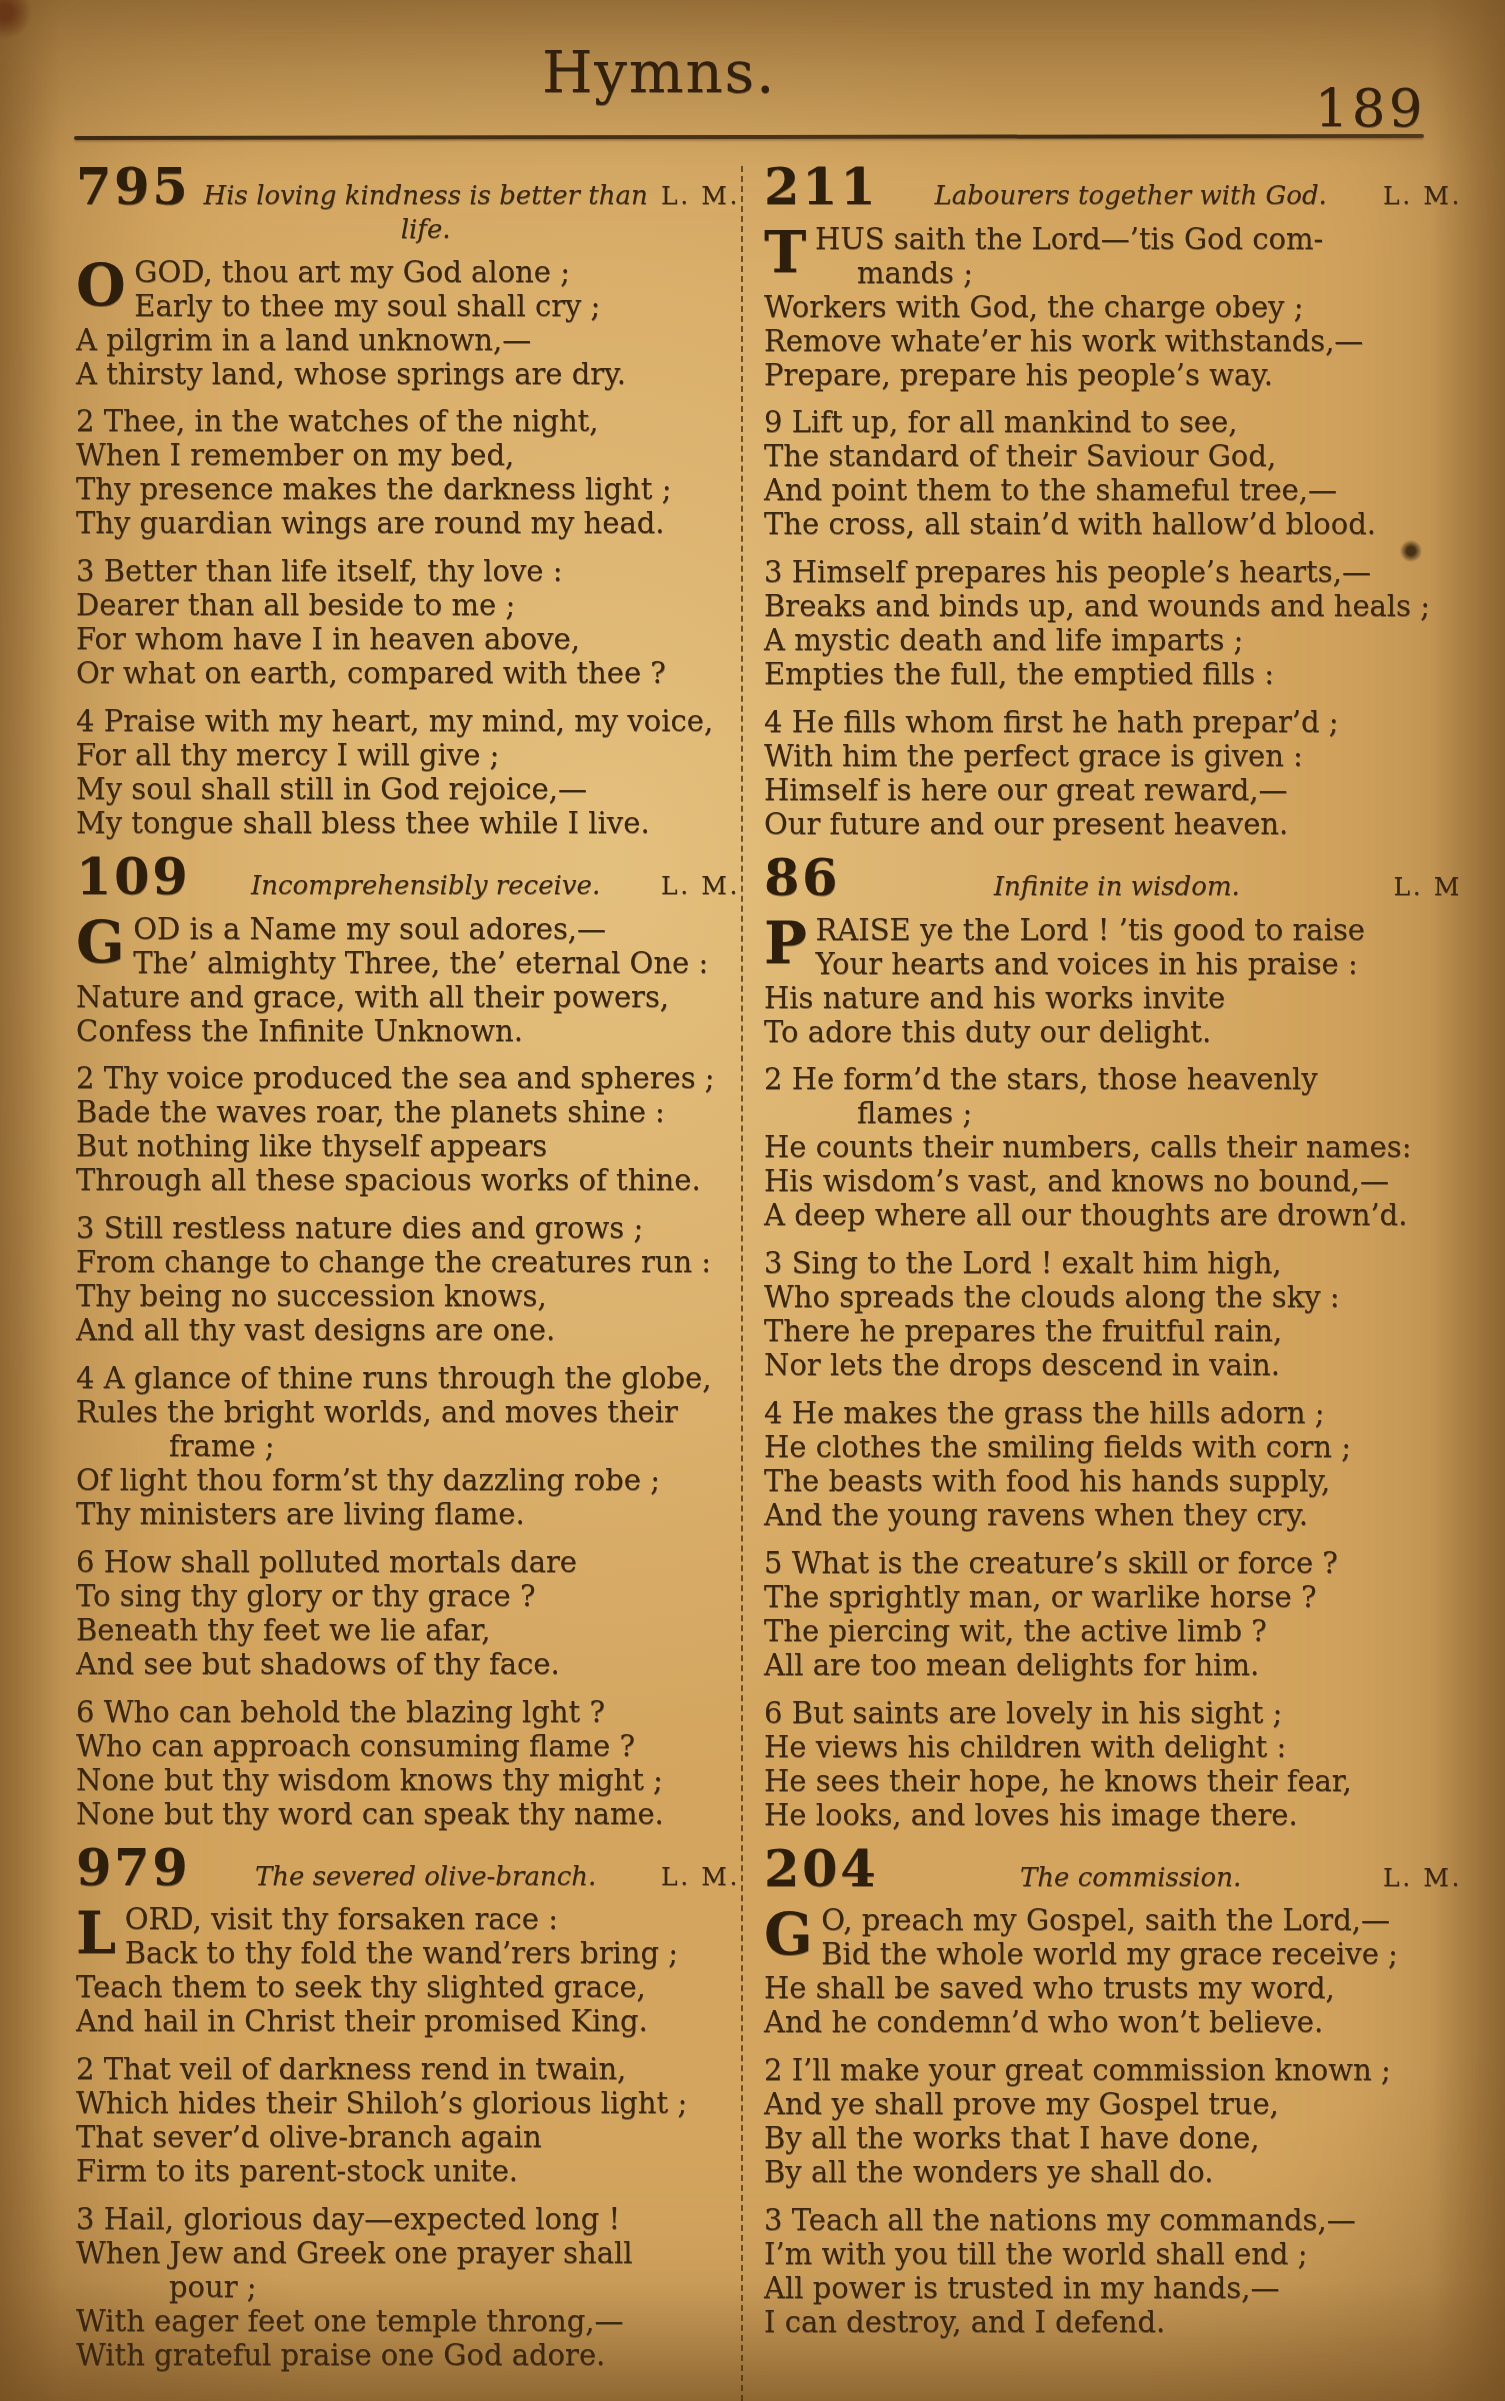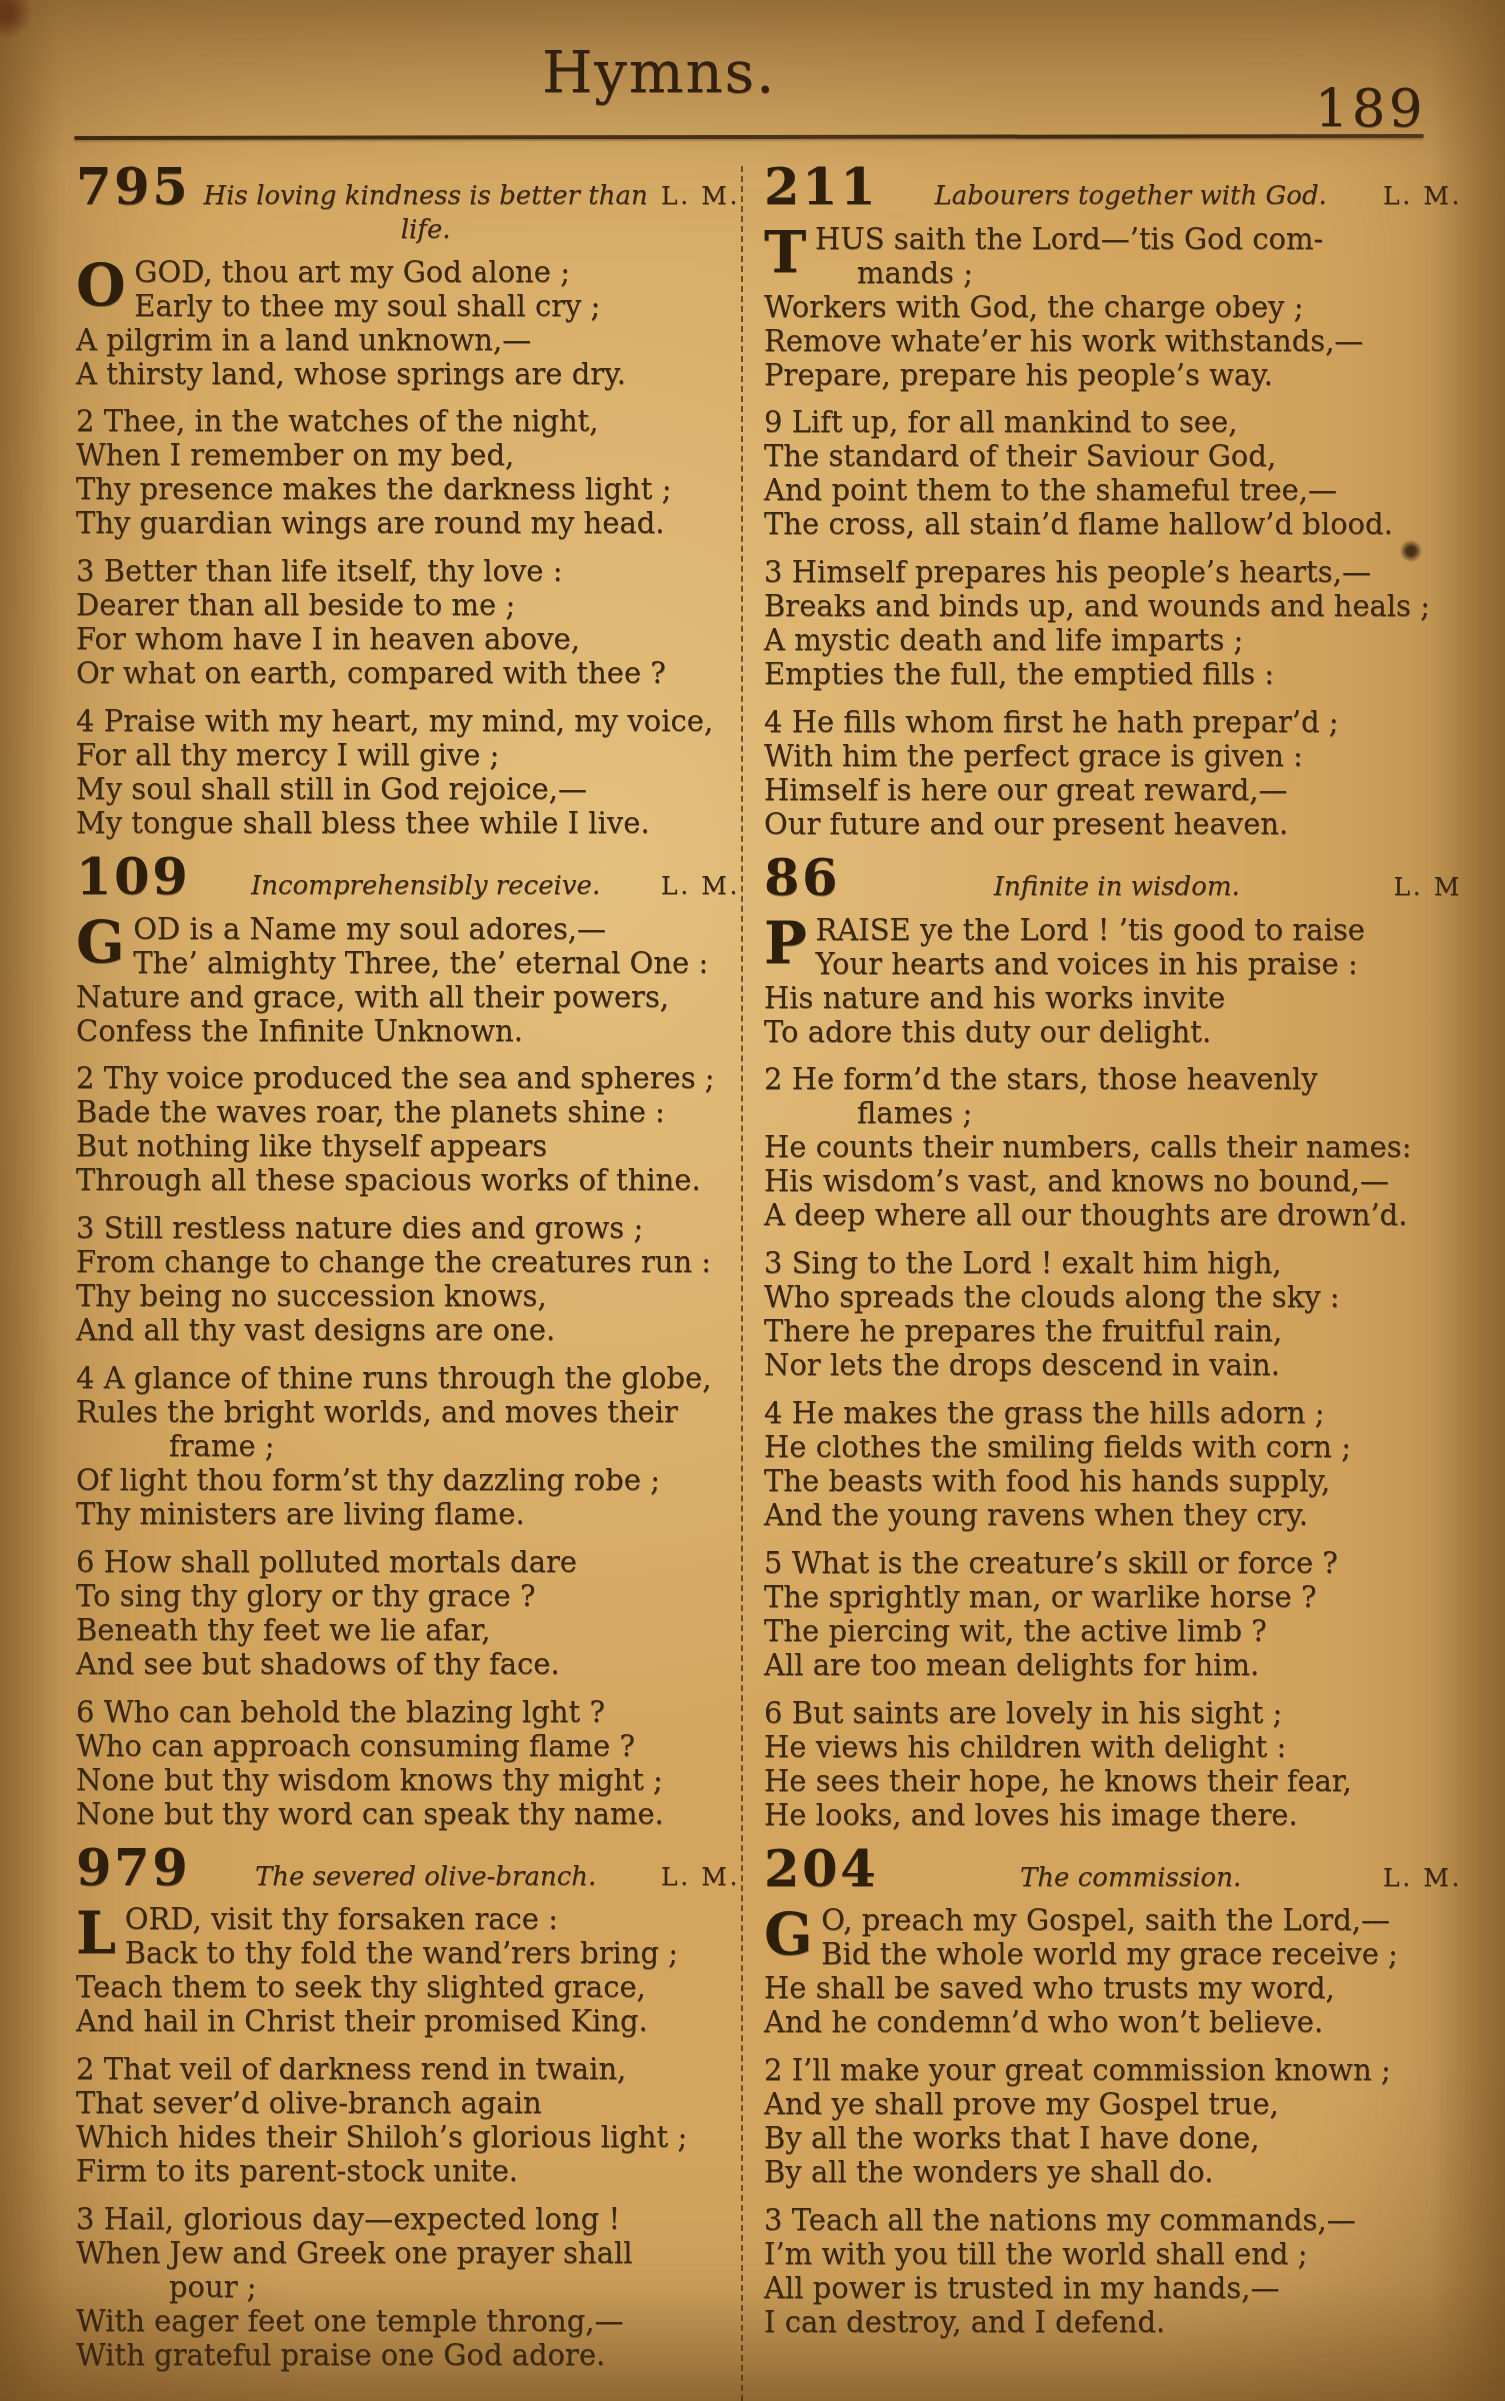--- a/index.html
+++ b/index.html
@@ -159,22 +159,22 @@
         </div>
         <div class="stanza">
           <span class="dropcap">L</span>
           <div class="line">ORD, visit thy forsaken race :</div>
           <div class="line">Back to thy fold the wand’rers bring ;</div>
           <div class="line">Teach them to seek thy slighted grace,</div>
           <div class="line">And hail in Christ their promised King.</div>
         </div>
         <div class="stanza">
           <div class="line">2 That veil of darkness rend in twain,</div>
+          <div class="line">Which hides their Shiloh’s glorious light ;</div>
           <div class="line">That sever’d olive-branch again</div>
-          <div class="line">Which hides their Shiloh’s glorious light ;</div>
           <div class="line">Firm to its parent-stock unite.</div>
         </div>
         <div class="stanza">
           <div class="line">3 Hail, glorious day—expected long !</div>
           <div class="line">When Jew and Greek one prayer shall</div>
           <div class="line indent">pour ;</div>
           <div class="line">With eager feet one temple throng,—</div>
           <div class="line">With grateful praise one God adore.</div>
         </div>
       </section>
@@ -191,21 +191,21 @@
           <div class="line">HUS saith the Lord—’tis God com-</div>
           <div class="line indent">mands ;</div>
           <div class="line">Workers with God, the charge obey ;</div>
           <div class="line">Remove whate’er his work withstands,—</div>
           <div class="line">Prepare, prepare his people’s way.</div>
         </div>
         <div class="stanza">
           <div class="line">9 Lift up, for all mankind to see,</div>
           <div class="line">The standard of their Saviour God,</div>
           <div class="line">And point them to the shameful tree,—</div>
-          <div class="line">The cross, all stain’d flame hallow’d blood.</div>
+          <div class="line">The cross, all stain’d with hallow’d blood.</div>
         </div>
         <div class="stanza">
           <div class="line">3 Himself prepares his people’s hearts,—</div>
           <div class="line">Breaks and binds up, and wounds and heals ;</div>
           <div class="line">A mystic death and life imparts ;</div>
           <div class="line">Empties the full, the emptied fills :</div>
         </div>
         <div class="stanza">
           <div class="line">4 He fills whom first he hath prepar’d ;</div>
           <div class="line">With him the perfect grace is given :</div>

